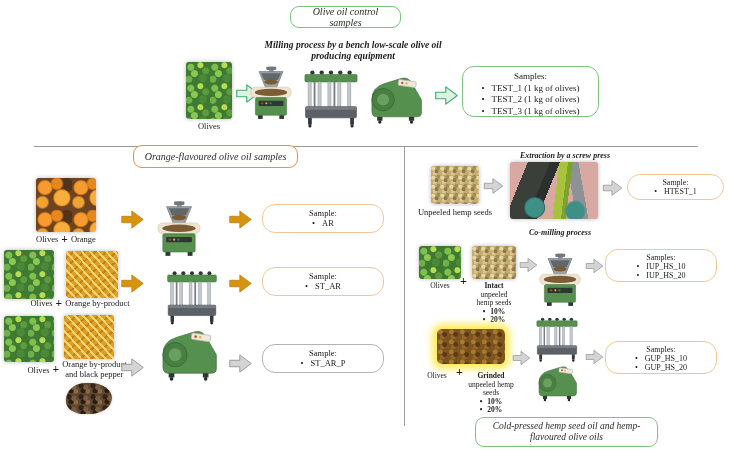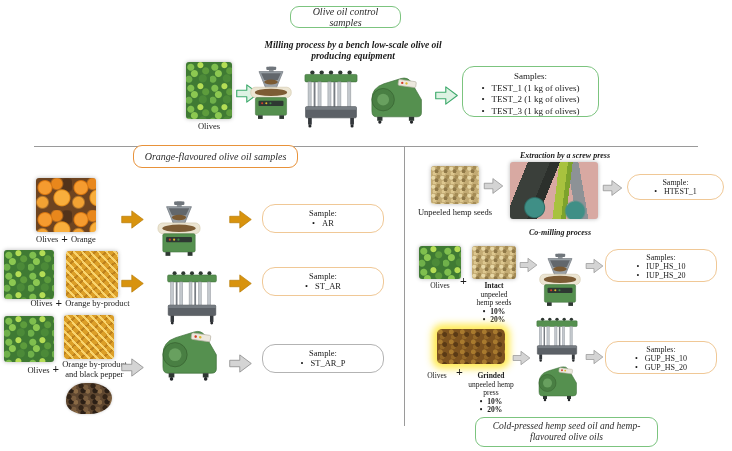--- a/index.html
+++ b/index.html
@@ -344,21 +344,21 @@
       <div class="box-item">IUP_HS_20</div>
     </div>
   </div>
 
   <div class="abs photo-grinded" style="left:437px; top:329px; width:68px; height:35px;"></div>
   <div class="abs caption-sm" style="left:418px; top:372px; width:38px;">Olives</div>
   <div class="abs plus" style="left:456px; top:368px; font-size:12px;">+</div>
   <div class="abs caption-sm" style="left:462px; top:372px; width:58px;">
     <div class="b">Grinded</div>
     <div>unpeeled hemp</div>
-    <div>press</div>
+    <div>seeds</div>
     <div class="pct">10%</div>
     <div class="pct">20%</div>
   </div>
   <svg class="abs arrow" style="left:512px; top:349px;" width="19" height="18" viewBox="0 0 34 32">
       <use href="#sym-arrow" fill="#d4d4d4" stroke="#8f8f8f" stroke-width="1.2"></use>
     </svg>
   <svg class="abs arrow" style="left:585px; top:348px;" width="19" height="18" viewBox="0 0 34 32">
       <use href="#sym-arrow" fill="#d4d4d4" stroke="#8f8f8f" stroke-width="1.2"></use>
     </svg>
   <div class="abs samplebox tan" style="left:605px; top:341px; width:112px; height:33px; font-size:8px; line-height:9px;">

